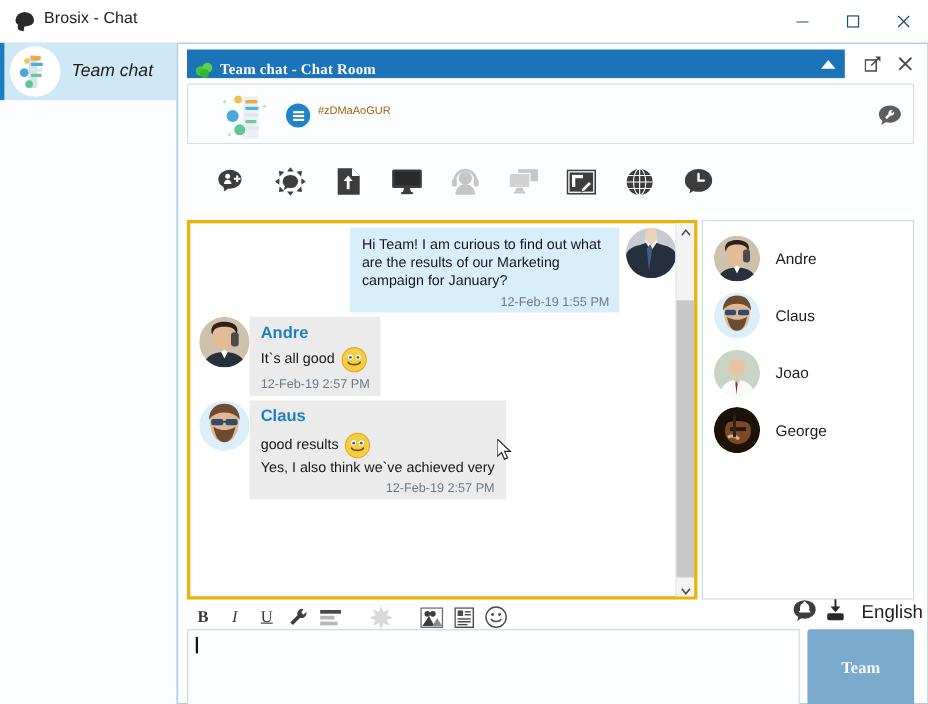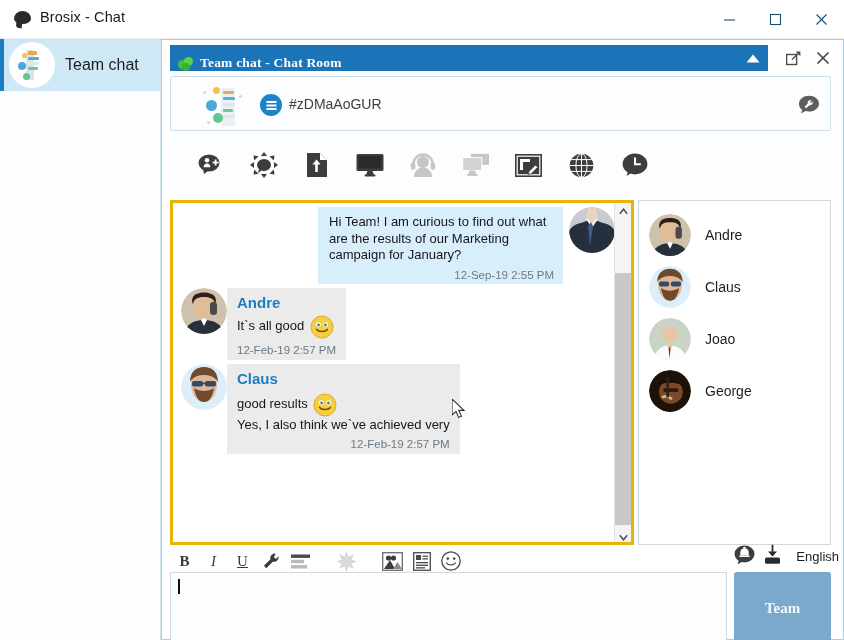--- a/index.html
+++ b/index.html
@@ -18,21 +18,21 @@
   .title-bubble{width:17px;height:13px;background:#2b2b2b;border-radius:50% 50% 50% 50%/60% 60% 40% 40%;position:relative;}
   .title-bubble:after{content:"";position:absolute;left:2px;bottom:-4px;width:6px;height:6px;background:#2b2b2b;border-radius:0 0 0 60%;transform:rotate(10deg);}
   .title-text{font-size:14.5px;color:#1a1a1a;letter-spacing:.1px;}
   .wbtns{position:absolute;right:0;top:0;display:flex;}
   .wbtn{width:46px;height:39px;display:flex;align-items:center;justify-content:center;}
   .wbtn svg{display:block;}
   .titlebar-sep{position:absolute;left:0;top:38px;width:844px;height:1px;background:#e7edf1;}
 
   
   .sidebar{position:absolute;left:0;top:39px;width:161px;height:601px;background:#fbfdfe;border-right:1px solid #cfe3ee;box-sizing:border-box;}
-  .side-item{position:relative;height:52px;display:flex;align-items:center;background:#cfe8f5;}
+  .side-item{position:relative;height:52px;display:flex;align-items:center;background:#cfe8f5;font-style:italic;}
   .side-item .accent{position:absolute;left:0;top:0;width:4px;height:52px;background:#1b7ec2;}
   .side-avatar{width:46px;height:46px;border-radius:50%;background:#ffffff;margin-left:9px;position:relative;flex:none;overflow:hidden;}
   .side-avatar .g1{position:absolute;left:17px;top:8px;width:8px;height:30px;background:#d9e3ea;border-radius:2px;}
   .side-avatar .g2{position:absolute;left:19px;top:9px;width:9px;height:4px;background:#f0a840;border-radius:1px;}
   .side-avatar .g3{position:absolute;left:19px;top:15px;width:11px;height:3px;background:#4ab0d8;border-radius:1px;}
   .side-avatar .g4{position:absolute;left:19px;top:20px;width:11px;height:3px;background:#e0e6ea;border-radius:1px;}
   .side-avatar .g5{position:absolute;left:19px;top:25px;width:10px;height:3px;background:#6ec3a0;border-radius:1px;}
   .side-avatar .d1{position:absolute;left:9px;top:20px;width:8px;height:8px;border-radius:50%;background:#4aa8dc;}
   .side-avatar .d2{position:absolute;left:14px;top:31px;width:7px;height:7px;border-radius:50%;background:#65c295;}
   .side-avatar .d3{position:absolute;left:13px;top:11px;width:5px;height:5px;border-radius:50%;background:#f2c14e;}
@@ -60,21 +60,21 @@
   .room-illus .b2{left:20px;top:8px;width:11px;height:3px;background:#f0a94a;}
   .room-illus .b3{left:20px;top:14px;width:12px;height:3px;background:#4fb3e0;}
   .room-illus .b4{left:20px;top:20px;width:12px;height:3px;background:#dfe7ec;}
   .room-illus .b5{left:20px;top:26px;width:10px;height:3px;background:#6ec79f;}
   .room-illus .b6{left:20px;top:32px;width:12px;height:3px;background:#dfe7ec;}
   .room-illus .c1{position:absolute;left:3px;top:17px;width:11px;height:11px;border-radius:50%;background:#4aa8dc;}
   .room-illus .c2{position:absolute;left:10px;top:30px;width:10px;height:10px;border-radius:50%;background:#63c494;}
   .room-illus .c3{position:absolute;left:10px;top:4px;width:7px;height:7px;border-radius:50%;background:#f2c14e;}
   .room-illus .dot{position:absolute;background:#cfdbe3;border-radius:50%;width:3px;height:3px;}
   .room-badge{position:absolute;left:89px;top:17px;width:22px;height:22px;border-radius:50%;background:#2083c7;display:flex;align-items:center;justify-content:center;}
-  .room-id{position:absolute;left:118px;top:19px;font-size:14px;color:#404040;}
+  .room-id{position:absolute;left:118px;top:19px;font-size:10px;color:#a16207;}
   .room-wrench{position:absolute;right:10px;top:18px;width:22px;height:20px;}
 
   
   .feature-bar{position:absolute;left:8px;top:97px;width:661px;height:56px;background:#fbfdfe;display:flex;align-items:center;}
   .feat{width:53px;height:44px;display:flex;align-items:center;justify-content:center;}
   .feat:first-child{margin-left:14px;}
 
   
   .msgpane{position:absolute;left:8px;top:160px;width:464px;height:345px;background:#ffffff;border:3px solid #eab308;box-sizing:border-box;overflow:hidden;}
   .msglist{position:absolute;left:0;top:0;width:446px;height:343px;padding:4px 0 0 0;box-sizing:border-box;}
@@ -100,21 +100,21 @@
   .p-av{width:42px;height:42px;border-radius:50%;overflow:hidden;position:relative;flex:none;}
   .p-name{font-size:14px;color:#1d1d1d;margin-left:14px;}
 
   
   .formatbar{position:absolute;left:8px;top:506px;width:661px;height:30px;display:flex;align-items:center;}
   .fbtn{width:29px;height:26px;display:flex;align-items:center;justify-content:center;font-size:15px;color:#3a3a3a;}
   .fbtn.bold{font-weight:bold;font-family:"Liberation Serif",serif;}
   .fbtn.ital{font-style:italic;font-family:"Liberation Serif",serif;}
   .fbtn.und{text-decoration:underline;font-family:"Liberation Serif",serif;}
   .right-tools{position:absolute;right:4px;top:504px;display:flex;align-items:center;gap:7px;}
-  .lang{font-size:13px;color:#1d1d1d;margin-left:6px;}
+  .lang{font-size:17px;color:#1d1d1d;margin-left:6px;}
 
   
   .inputbox{position:absolute;left:8px;top:532px;width:557px;height:73px;background:#fbfdfe;border:1px solid #cfd8de;box-sizing:border-box;}
   .caret{position:absolute;left:7px;top:6px;width:1.5px;height:15px;background:#111;}
   .sendbtn{position:absolute;left:572px;top:532px;width:97px;height:73px;background:#7aa9cb;border-radius:3px;display:flex;align-items:center;justify-content:center;}
   .sendlabel{color:#f2f7fb;font-size:15px;font-weight:bold;font-family:"Liberation Serif", serif;}
   .grip{position:absolute;left:660px;top:618px;}
 
   .cursor{position:absolute;left:452px;top:399px;z-index:60;}
 </style>
@@ -315,21 +315,21 @@
         </svg>
       </div>
     </div>
 
     <div class="msgpane">
       <div class="msglist">
 
         <div class="msg-row out">
           <div class="bubble out">
             <div class="msgtext">Hi Team! I am curious to find out what are the results of our Marketing campaign for January?</div>
-            <div class="stamp">12-Sep-19 2:55 PM</div>
+            <div class="stamp">12-Feb-19 1:55 PM</div>
           </div>
           <div class="avatar">
             <svg width="46" height="46" viewBox="0 0 46 46">
               <circle cx="23" cy="23" r="23" fill="#c8ccd0"></circle>
               <path d="M0 46V26c0-5 6-9 12-10l11-4 11 4c6 1 12 5 12 10v20z" fill="#262f3d"></path>
               <path d="M17 12l6 9 6-9-6-3z" fill="#f2f2f2"></path>
               <path d="M22 15l2 4-3 20-2-20z" fill="#3f5e8c"></path>
               <path d="M19 0h8l2 10-6 6-6-6z" fill="#e8d3bd"></path>
             </svg>
           </div>

